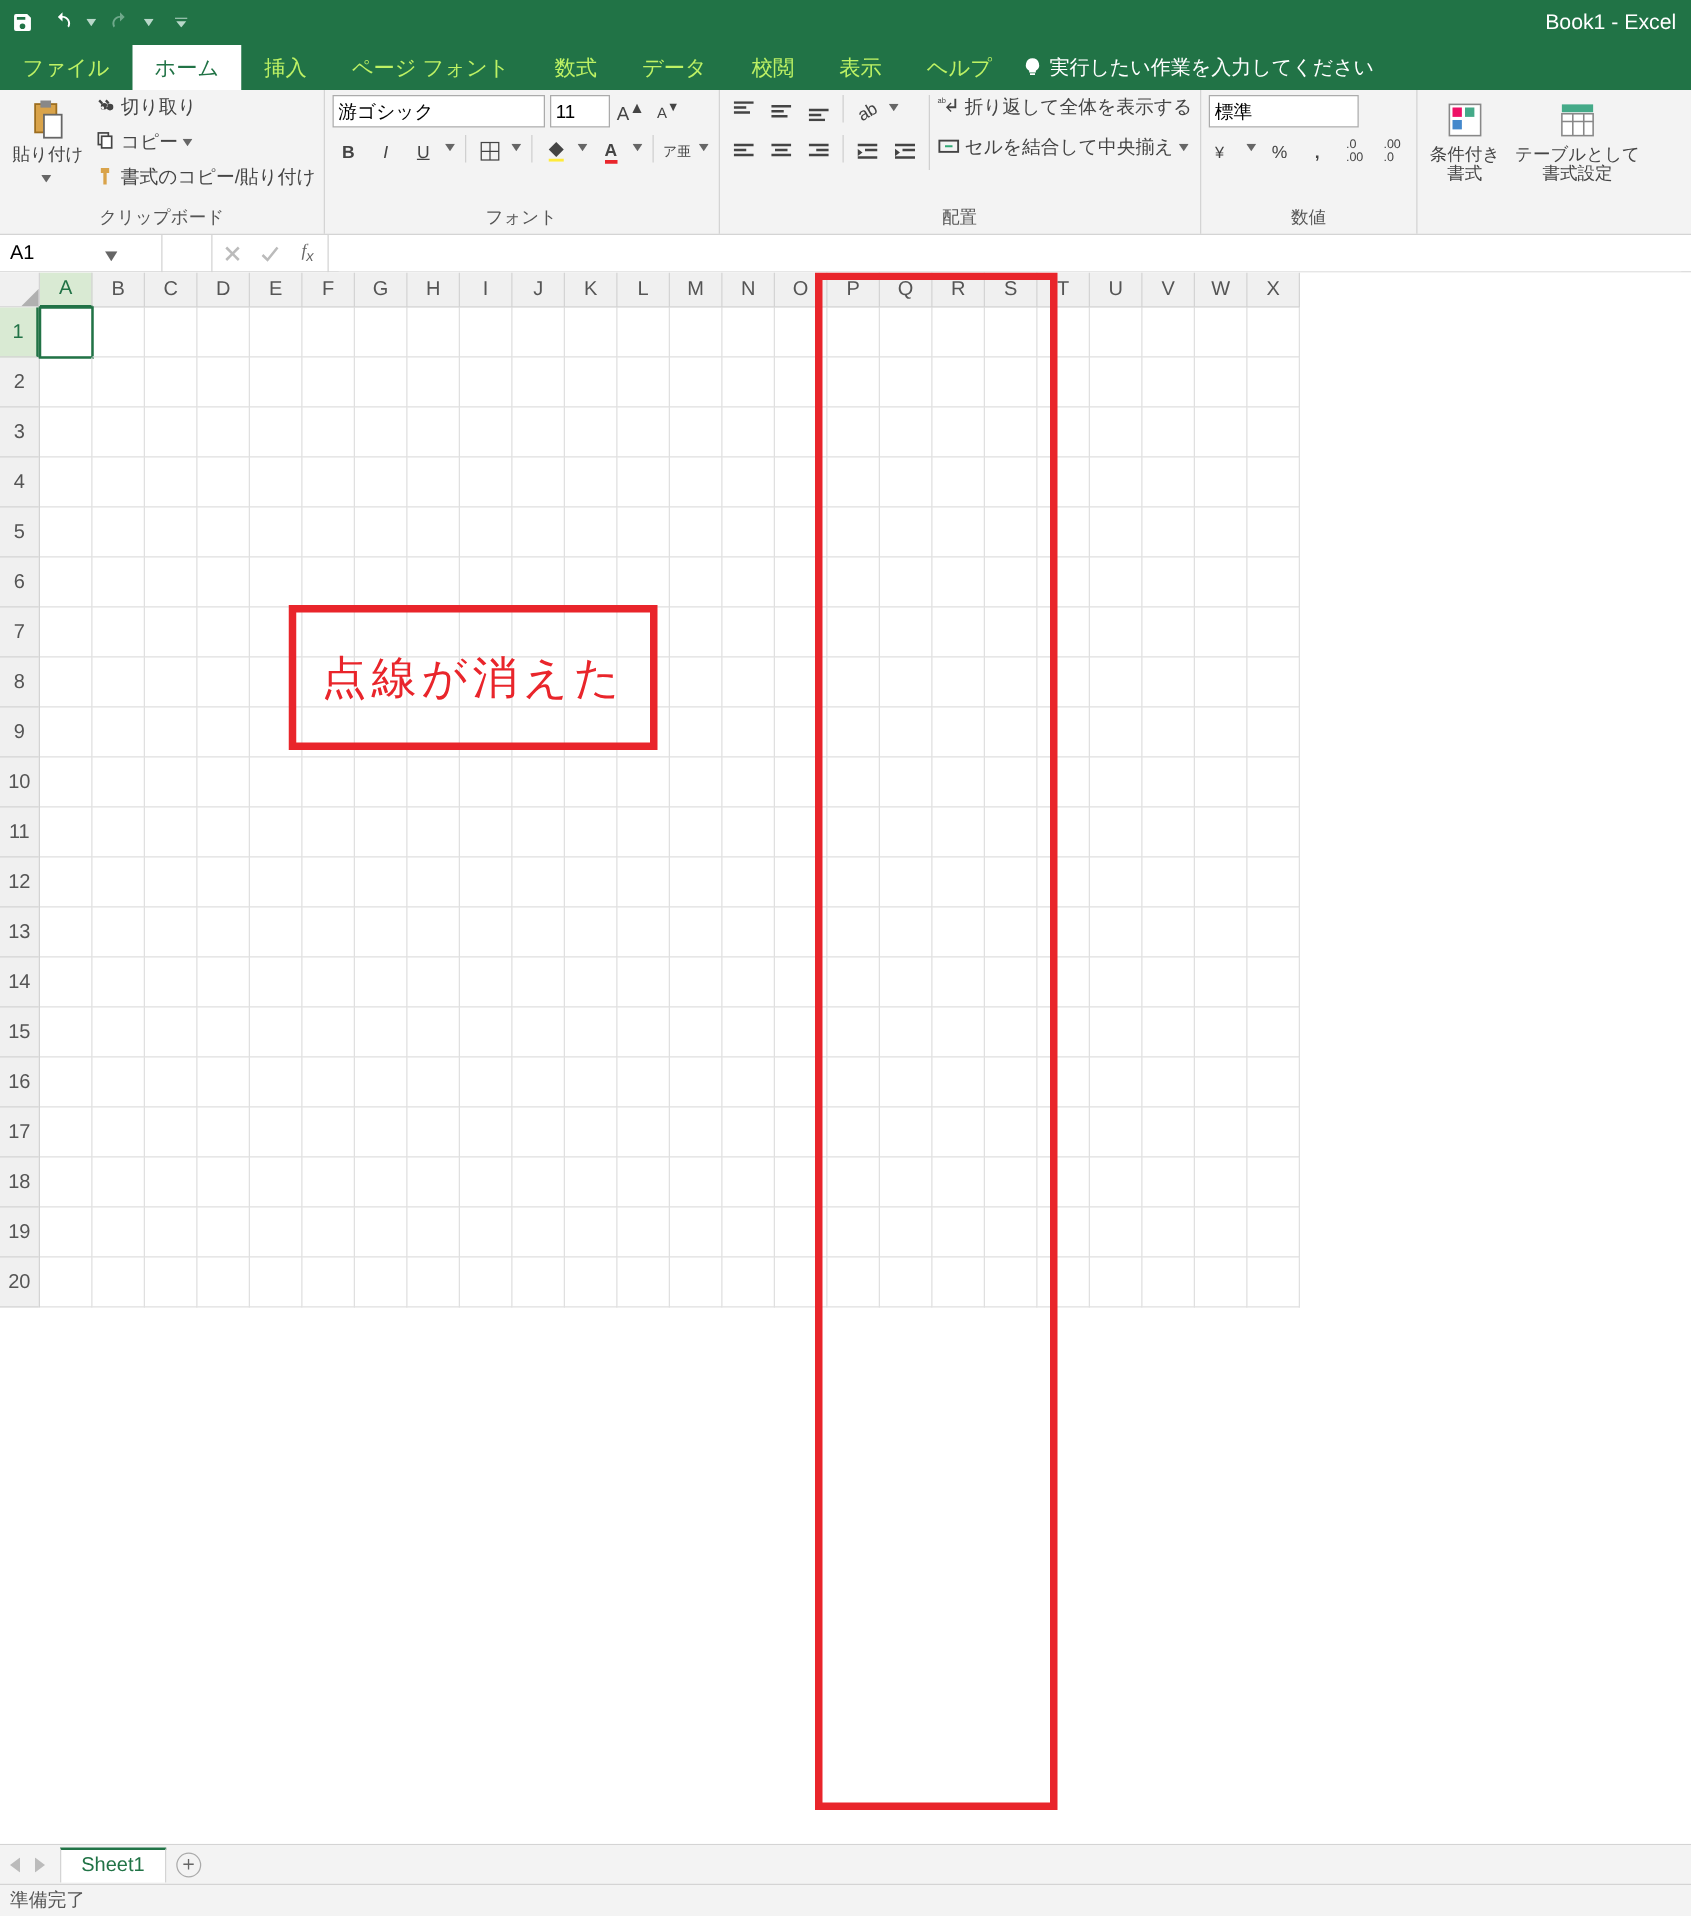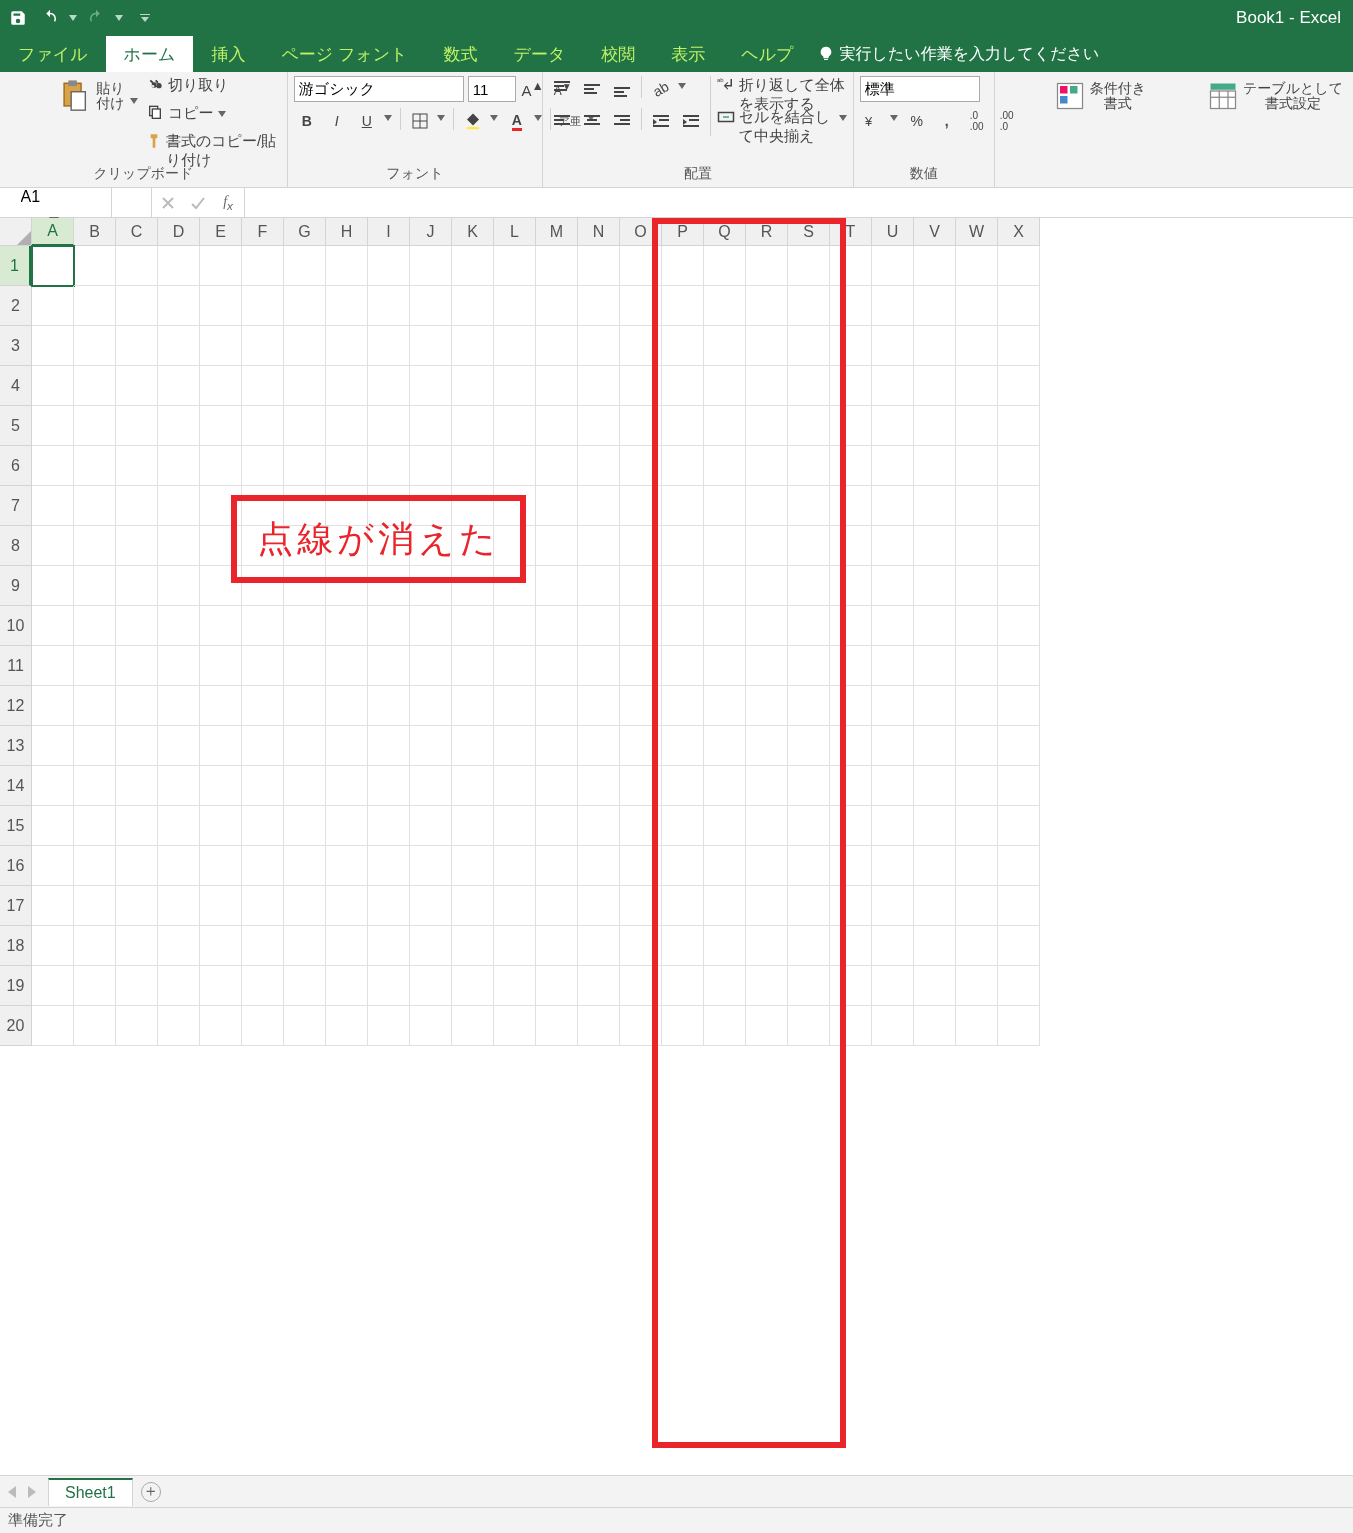--- a/index.html
+++ b/index.html
@@ -21,38 +21,38 @@
   .tab { padding: 0 18px; display: flex; align-items: center; color: #bef264; cursor: pointer; }
   .tab.active { background: #fff; color: #217346; font-weight: 500; }
   .tell-me { display:flex; align-items:center; color:#fff; font-size:16px; margin-left:6px; gap:6px;}
   .tell-me svg { fill:#fff; }
 
   
   .ribbon { height: 116px; background: #f3f3f3; border-bottom: 1px solid #d4d4d4; display: flex; }
   .group { border-right: 1px solid #d4d4d4; display: flex; flex-direction: column; padding: 4px 6px 0 6px; }
   .group-body { flex: 1; display: flex; align-items: flex-start; gap: 4px; }
   .group-label { text-align: center; font-size: 14px; color: #555; padding: 2px 0 4px 0; position:relative;}
-  .bigbtn { display:flex; flex-direction:row; align-items:center; justify-content:flex-start; padding:2px 4px; gap:2px;margin-left:47px; }
+  .bigbtn { display:flex; flex-direction:column; align-items:center; justify-content:flex-start; padding:2px 4px; gap:2px; }
   .bigbtn .ico { width:36px; height:36px; display:flex; align-items:center; justify-content:center; }
   .bigbtn .lbl { font-size:14px; text-align:center; line-height:1.1; }
   .row { display:flex; align-items:flex-start; gap:4px; height:26px;}
   .col { display:flex; flex-direction:column; gap:2px;}
   .ddarrow { width:10px; height:10px; }
   .ddarrow svg { fill:#666; }
   .smico { width:18px; height:18px; display:flex; align-items:center; justify-content:center; }
   .txt { font-size:15px; color:#444;}
   select, input[type=text].ctl { height:26px; font-size:15px; border:1px solid #ababab; background:#fff; padding:0 4px;}
   .fontname { width:170px; }
   .fontsize { width:48px; }
   .btn { width:26px; height:26px; display:flex; align-items:center; justify-content:center; border-radius:2px;}
   .sep { width:1px; height:22px; background:#d0d0d0; margin:0 2px;}
 
   
   .fbar { height:30px; border-bottom:1px solid #d4d4d4; display:flex; align-items:center; background:#fff; }
-  .namebox { width:112px; height:30px; border-right:1px solid #d4d4d4; display:flex; align-items:center; padding:0 8px; gap:6px;flex-direction:column;}
+  .namebox { width:130px; height:30px; border-right:1px solid #d4d4d4; display:flex; align-items:center; padding:0 8px; gap:6px;}
   .namebox input { border:none; outline:none; width:70px; font-size:16px;}
   .namebox .dd { width:14px; height:14px;}
   .fbar-btns { display:flex; align-items:center; padding:0 8px; gap:14px; border-right:1px solid #d4d4d4; height:30px;}
   .fbar-btns .ic { width:16px; height:16px; display:flex; align-items:center; justify-content:center;}
   .fbar-input { flex:1; padding:0 8px;}
   .fbar-input input { width:100%; border:none; outline:none; font-size:16px; height:28px;}
   .fbar-spacer { width:40px; border-right:1px solid #d4d4d4; height:30px;}
 
   
   .gridwrap { position:relative; height: calc(1533px - 36px - 36px - 116px - 30px - 32px - 26px); overflow:hidden; background:#fff; }
@@ -1025,21 +1025,21 @@
         <div class="cell"></div>
         <div class="cell"></div>
         <div class="cell"></div>
         <div class="cell"></div>
         <div class="cell"></div>
         <div class="cell"></div>
         <div class="cell"></div>
       </div>
     </div>
 
-  <div class="anno-box" style="left:231px; top:277px; width:295px; height:88px;">
+  <div class="anno-box" style="left:231px; top:266px; width:295px; height:116px;">
     <span class="anno-text">点線が消えた</span>
   </div>
   <svg class="anno-line" style="left:524px; top:350px; width:136px; height:70px;" width="136" height="70">
     <line x1="0" y1="0" x2="130" y2="60"></line>
   </svg>
   <div class="anno-tall" style="left:652px; top:0px; width:194px; height:1230px;"></div>
 </div>
 
 <div class="sheettabs">
   <div class="nav">

